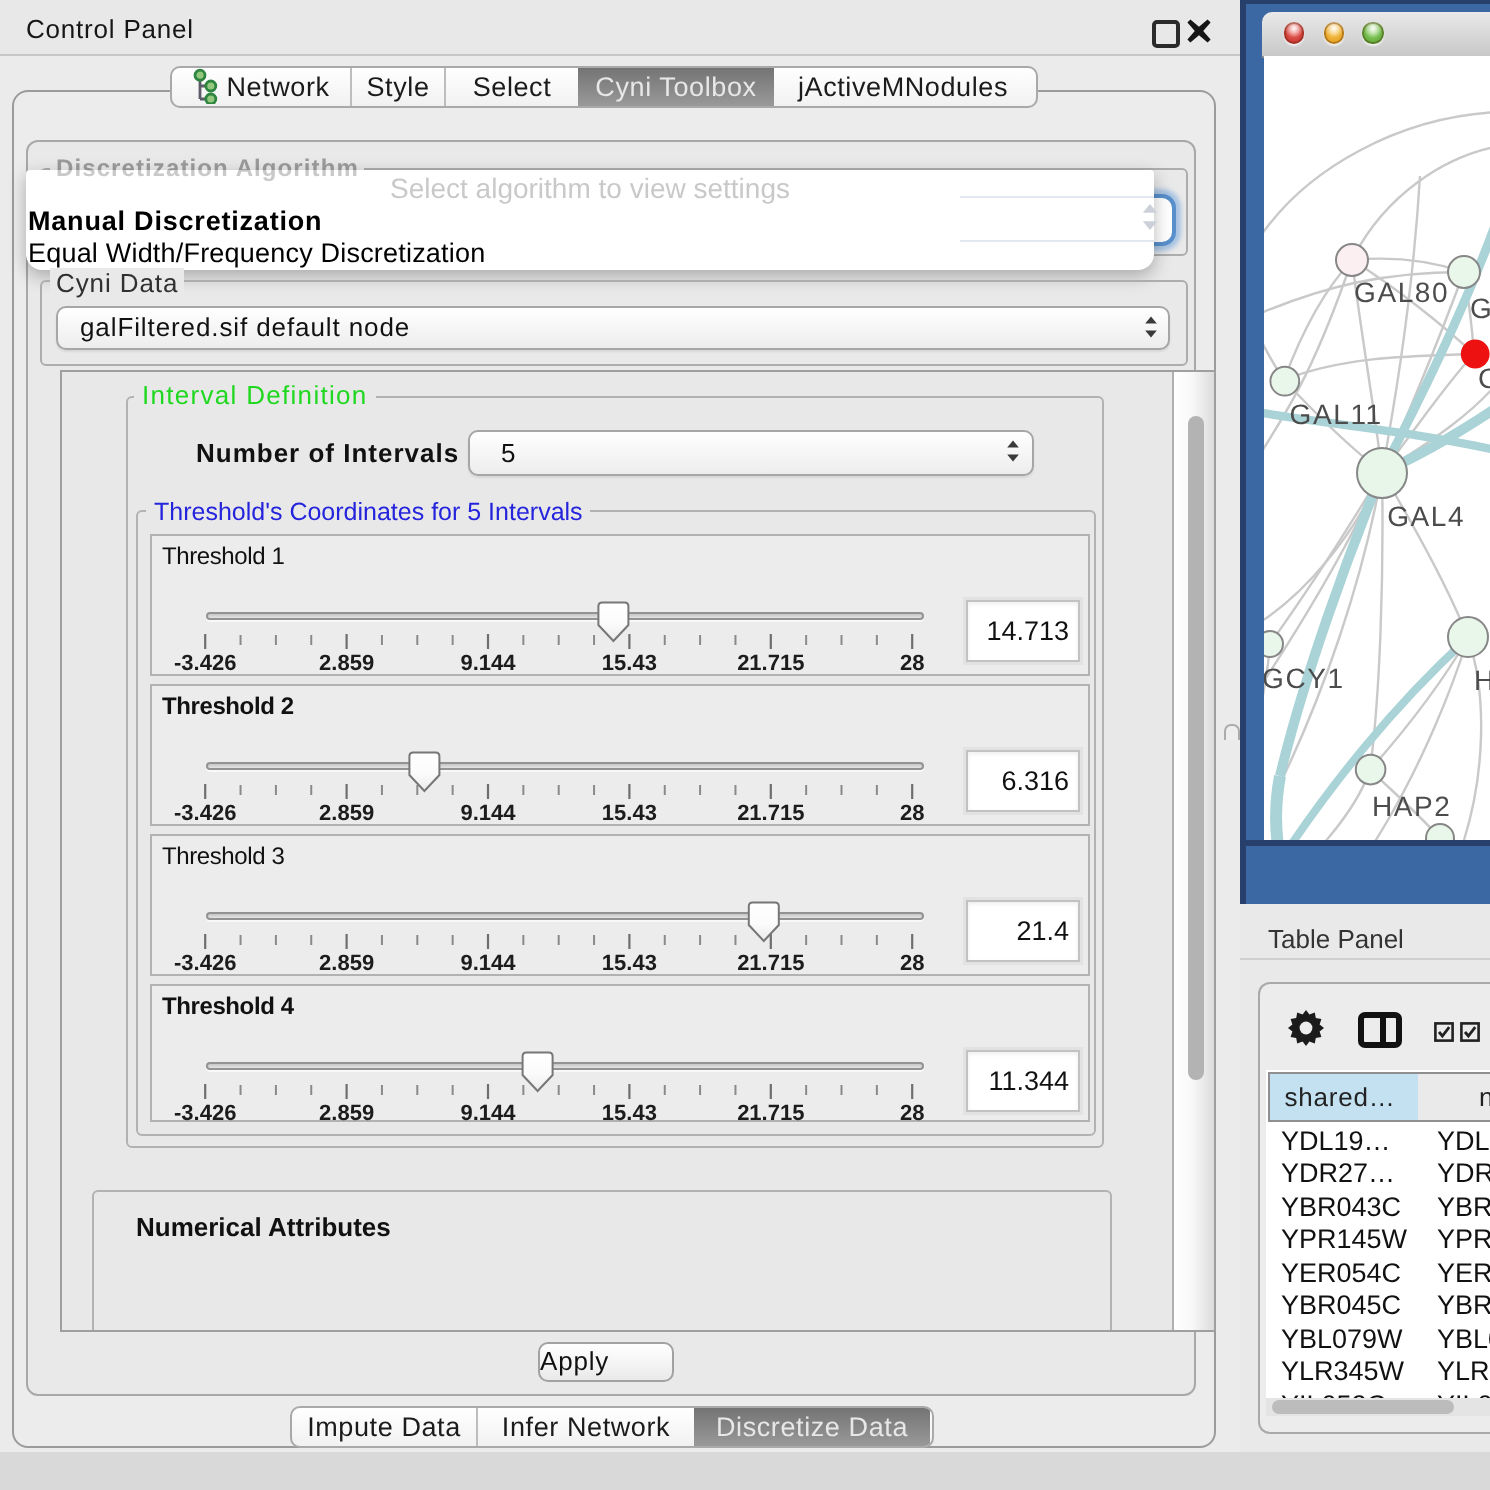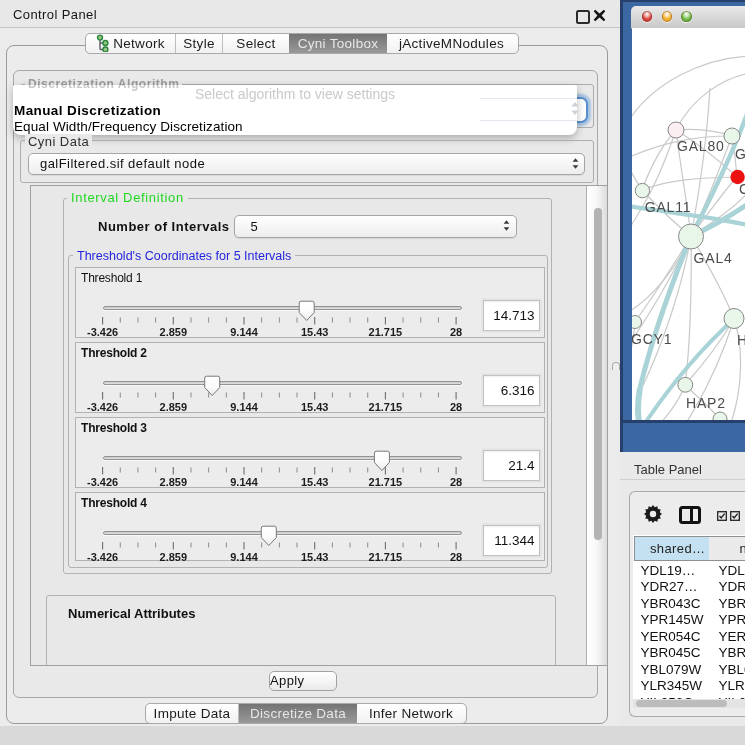--- a/index.html
+++ b/index.html
@@ -135,21 +135,21 @@
         </svg>
         <div class="tktxt" style="left:26.60px;top:57.5px">-3.426</div>
         <div class="tktxt" style="left:97.30px;top:57.5px">2.859</div>
         <div class="tktxt" style="left:168.00px;top:57.5px">9.144</div>
         <div class="tktxt" style="left:238.70px;top:57.5px">15.43</div>
         <div class="tktxt" style="left:309.40px;top:57.5px">21.715</div>
         <div class="tktxt" style="left:380.10px;top:57.5px">28</div>
         <div class="vf" style="left:406.5px;top:32px;width:51px;height:29px;line-height:29px;padding-right:4px">6.316</div>
       </div>
 <div class="tbx" style="left:44.0px;top:231.0px;width:467.5px;height:69px">
-        <div class="a" style="left:5px;top:3px;font-size:12px;font-weight:bold;letter-spacing:-0.2px;color:#111">Threshold 3</div>
+        <div class="a" style="left:5px;top:3px;font-size:12px;font-weight:normal;letter-spacing:-0.2px;color:#111">Threshold 3</div>
         <div class="a" style="left:27px;top:37.5px;width:357px;height:2.5px;border-radius:2px;background:linear-gradient(#c6c6c6,#e4e4e4);border:1px solid #939393;box-shadow:0 1px 0 rgba(255,255,255,0.65)"></div>
         <svg class="a" style="left:0;top:0" width="465" height="69" viewBox="0 0 465 69">
           <use href="#ticks"></use>
           <use href="#thumb" x="305.9" y="43.3"></use>
         </svg>
         <div class="tktxt" style="left:26.60px;top:57.5px">-3.426</div>
         <div class="tktxt" style="left:97.30px;top:57.5px">2.859</div>
         <div class="tktxt" style="left:168.00px;top:57.5px">9.144</div>
         <div class="tktxt" style="left:238.70px;top:57.5px">15.43</div>
         <div class="tktxt" style="left:309.40px;top:57.5px">21.715</div>
@@ -170,22 +170,22 @@
         <div class="tktxt" style="left:309.40px;top:57.5px">21.715</div>
         <div class="tktxt" style="left:380.10px;top:57.5px">28</div>
         <div class="vf" style="left:406.5px;top:32px;width:51px;height:29px;line-height:29px;padding-right:4px">11.344</div>
       </div>
 <div class="grp" style="left:15.0px;top:408.5px;width:508px;height:120px"></div>
 <div class="a" style="left:37.0px;top:420.0px;font-size:13px;font-weight:bold;color:#111">Numerical Attributes</div>
 </div>
 <div class="a" style="left:269px;top:671px;width:66px;height:17.5px;background:linear-gradient(#ffffff,#f4f4f4 55%,#e9e9e9);border:1px solid #a2a2a2;border-radius:5px;text-align:left;line-height:17px;font-size:13px;letter-spacing:0.4px;color:#111">Apply</div>
 <div class="a" style="left:145px;top:703px;width:320px;height:18.5px;background:linear-gradient(#ffffff,#f1f1f1);border:1px solid #a9a9a9;border-radius:5px;overflow:hidden">
 <div class="tab tabsep" style="width:92px">Impute Data</div>
+<div class="tab" style="width:108px">Infer Network</div>
 <div class="tab tabsel" style="width:118px">Discretize Data</div>
-<div class="tab" style="width:108px">Infer Network</div>
 </div>
 <div class="a" style="left:612px;top:362px;width:6px;height:7px;border-radius:3.5px 3.5px 0 0;border:1px solid #ababab;border-bottom:none;background:#eeeeee"></div>
 <div class="a" style="left:620px;top:0;width:125px;height:452px;background:#3b67a3"></div>
 <div class="a" style="left:620px;top:0;width:125px;height:2px;background:#26406b"></div>
 <div class="a" style="left:620px;top:0;width:2.5px;height:452px;background:#26406b"></div>
 <div class="a" style="left:631px;top:6px;width:114px;height:22px;background:linear-gradient(#e9e9e9,#c8c8c8);border-radius:5px 0 0 0;border-bottom:1px solid #8f8f8f"></div>
 <div class="a" style="left:642.1px;top:11.3px;width:10.4px;height:10.4px;border-radius:50%;background:radial-gradient(circle at 50% 28%, rgba(255,255,255,0.85) 8%, rgba(255,255,255,0.15) 42%, rgba(255,255,255,0) 50%), radial-gradient(circle at 50% 45%, #ee6a60, #c22a28 85%);box-shadow:inset 0 0 0 1px rgba(90,40,10,0.35), 0 1px 1px rgba(255,255,255,0.7)"></div>
 <div class="a" style="left:661.7px;top:11.3px;width:10.4px;height:10.4px;border-radius:50%;background:radial-gradient(circle at 50% 28%, rgba(255,255,255,0.85) 8%, rgba(255,255,255,0.15) 42%, rgba(255,255,255,0) 50%), radial-gradient(circle at 50% 45%, #f8c24a, #e29e1e 85%);box-shadow:inset 0 0 0 1px rgba(90,40,10,0.35), 0 1px 1px rgba(255,255,255,0.7)"></div>
 <div class="a" style="left:681.3px;top:11.3px;width:10.4px;height:10.4px;border-radius:50%;background:radial-gradient(circle at 50% 28%, rgba(255,255,255,0.85) 8%, rgba(255,255,255,0.15) 42%, rgba(255,255,255,0) 50%), radial-gradient(circle at 50% 45%, #97d46e, #52a32e 85%);box-shadow:inset 0 0 0 1px rgba(90,40,10,0.35), 0 1px 1px rgba(255,255,255,0.7)"></div>
 <div class="a" style="left:631.5px;top:28px;width:113.5px;height:392px;background:#fff"></div>
@@ -256,21 +256,21 @@
 <div class="a" style="left:59.5px;top:14px;width:3px;height:17.5px;background:#111"></div>
 <svg class="a" style="left:87px;top:19px" width="10" height="10" viewBox="0 0 10 10">
         <rect x="0.7" y="0.7" width="8.6" height="8.6" fill="none" stroke="#222" stroke-width="1.3"></rect>
         <path d="M2.5 5 L4.2 7 L7.6 2.6" fill="none" stroke="#222" stroke-width="1.4"></path>
       </svg>
 <svg class="a" style="left:100px;top:19px" width="10" height="10" viewBox="0 0 10 10">
         <rect x="0.7" y="0.7" width="8.6" height="8.6" fill="none" stroke="#222" stroke-width="1.3"></rect>
         <path d="M2.5 5 L4.2 7 L7.6 2.6" fill="none" stroke="#222" stroke-width="1.4"></path>
       </svg>
 <div class="a" style="left:2.5px;top:43px;width:117.5px;height:172px;background:#fff"></div>
-<div class="a" style="left:3.5px;top:44px;width:71px;height:23px;background:#c3e1f0;border:1px solid #8f8f8f;font-size:13px;letter-spacing:0.4px;color:#222;text-align:right;padding-right:3px;line-height:23px">shared…</div>
+<div class="a" style="left:3.5px;top:44px;width:71px;height:23px;background:#c3e1f0;border:1px solid #8f8f8f;font-size:13px;letter-spacing:0.4px;color:#222;text-align:center;padding-right:3px;line-height:23px">shared…</div>
 <div class="a" style="left:78.5px;top:44px;width:41.5px;height:23px;background:#eaeaea;border:1px solid #8f8f8f;border-left:none;font-size:13px;color:#222;padding-left:31px;line-height:23px;overflow:hidden">n</div>
 <div class="row" style="left:10.5px;top:70.5px">YDL19…</div>
 <div class="row" style="left:88.5px;top:70.5px">YDL1</div>
 <div class="row" style="left:10.5px;top:87.0px">YDR27…</div>
 <div class="row" style="left:88.5px;top:87.0px">YDR2</div>
 <div class="row" style="left:10.5px;top:103.5px">YBR043C</div>
 <div class="row" style="left:88.5px;top:103.5px">YBR0</div>
 <div class="row" style="left:10.5px;top:120.0px">YPR145W</div>
 <div class="row" style="left:88.5px;top:120.0px">YPR1</div>
 <div class="row" style="left:10.5px;top:136.5px">YER054C</div>

